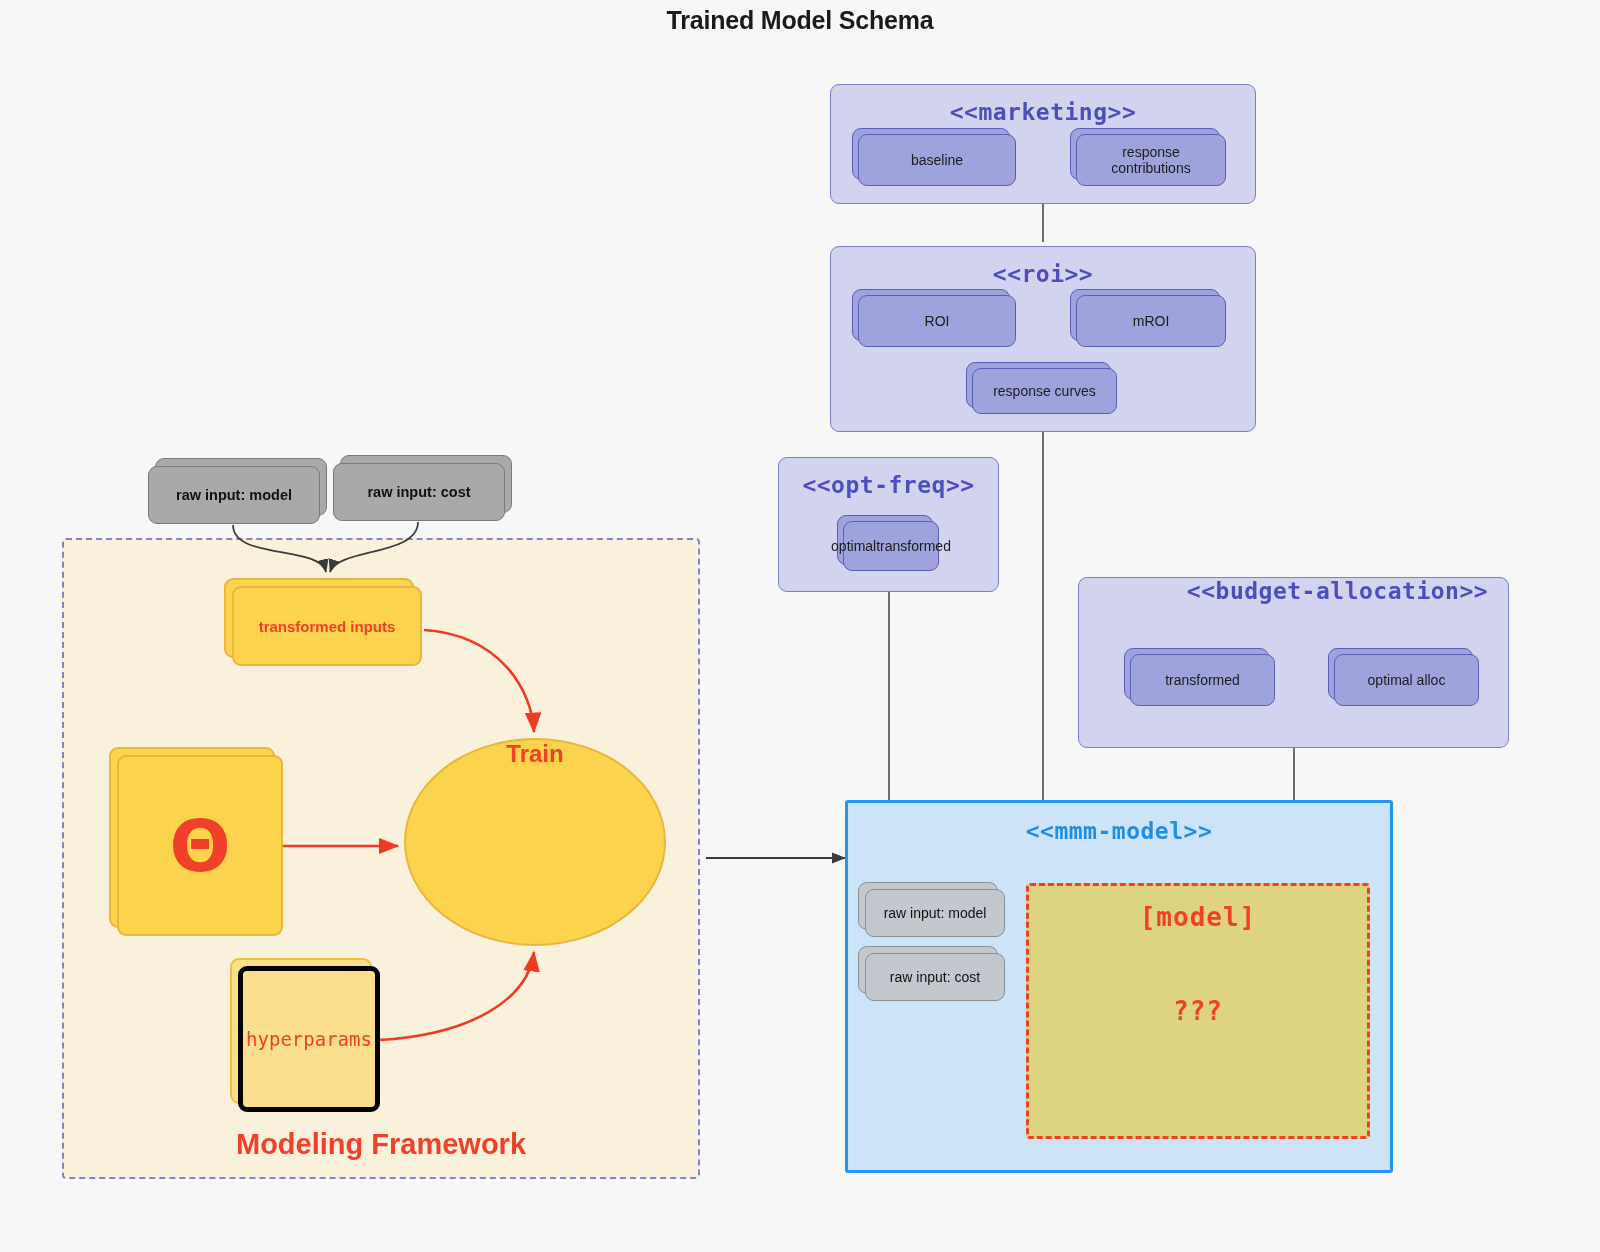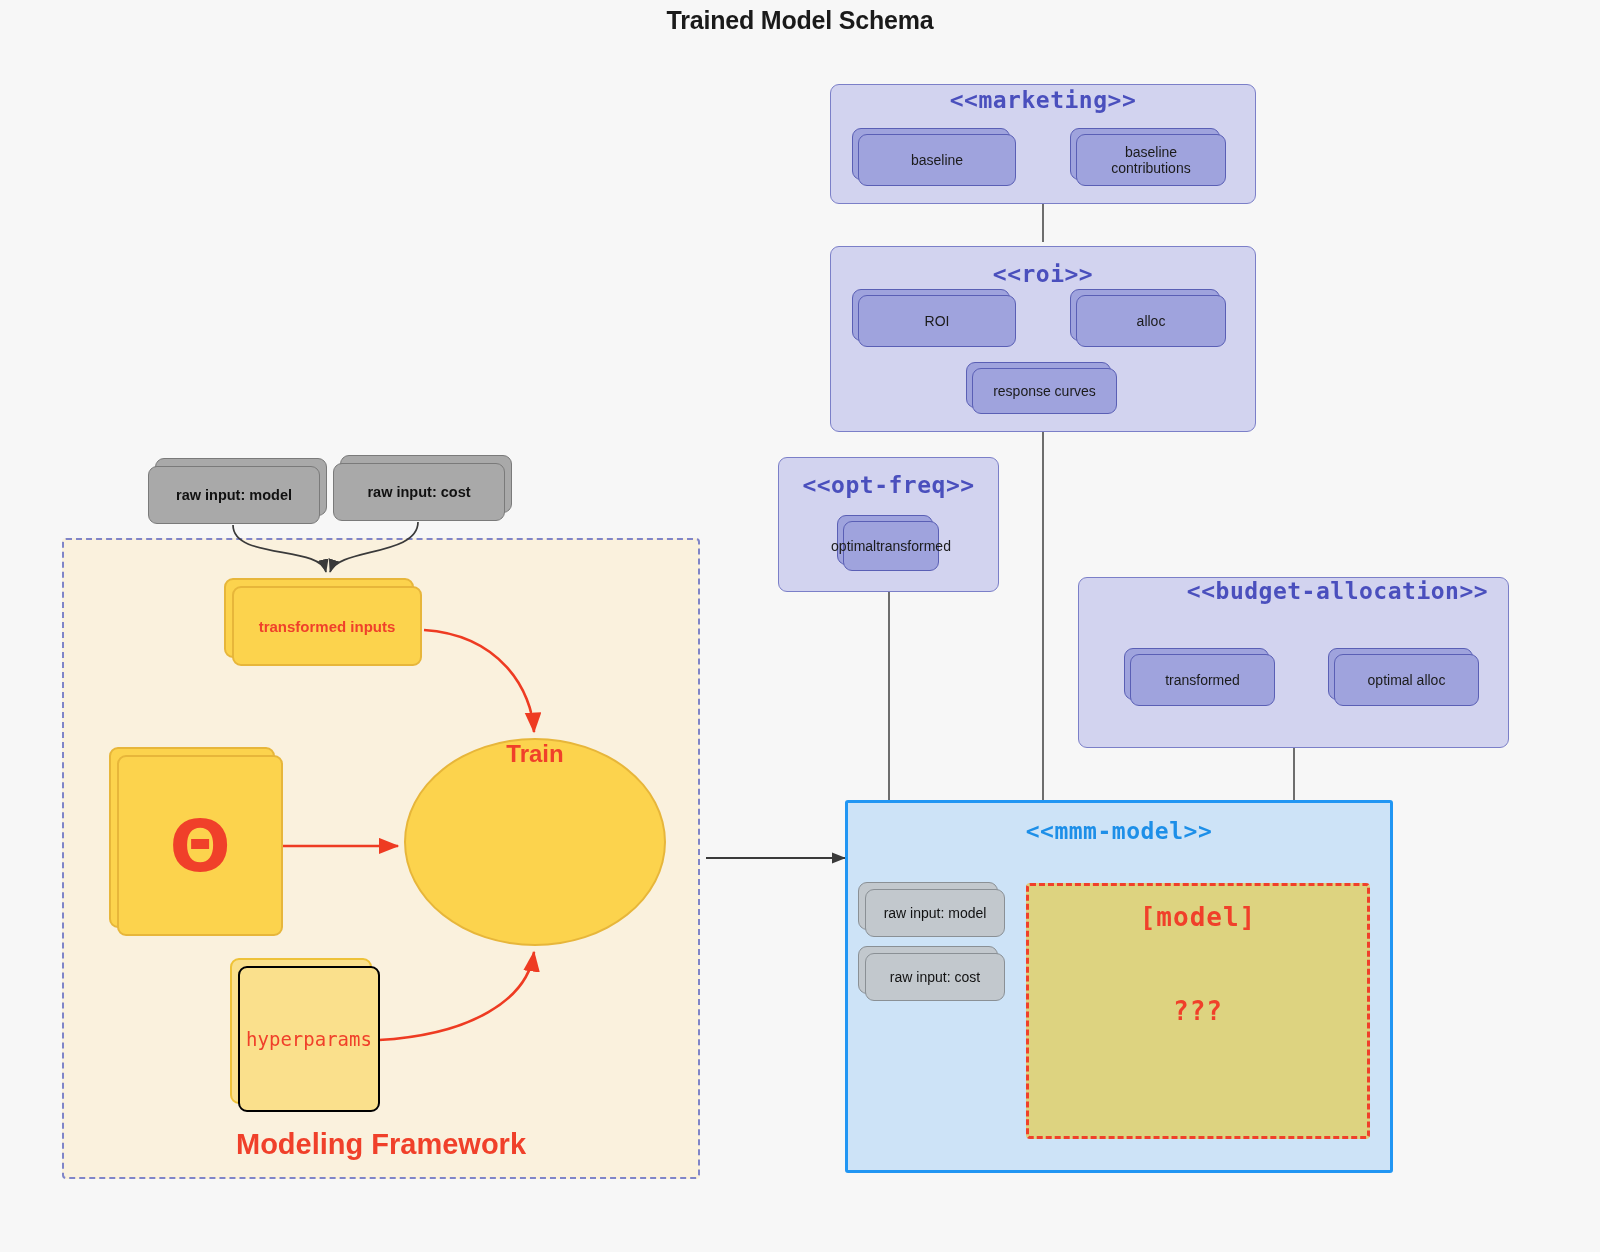--- a/index.html
+++ b/index.html
@@ -134,21 +134,21 @@
     font-size: 15px;
     font-weight: bold;
     color: #f0402a;
   }
   .ybox-soft .shadowlayer {
     background: #fae08c;
     border: 2px solid #eec238;
   }
   .ybox-soft .facelayer {
     background: #fae08c;
-    border: 2px solid #000000;
+    border: 5px solid #000000;
     font-family: "DejaVu Sans Mono", "Liberation Mono", monospace;
     font-size: 19px;
     color: #f0402a;
   }
 
   
   .framework {
     position: absolute;
     box-sizing: border-box;
     background: #faf1dd;
@@ -284,41 +284,41 @@
     <path d="M283,846 L398,846"></path>
     <path d="M379,1040 C470,1035 528,1000 534,952"></path>
   </g>
 
   <g stroke="#3a3a3a" stroke-width="1.8" fill="none" marker-end="url(#arrow-black)">
     <path d="M706,858 L845,858"></path>
   </g>
 </svg>
 
 <div class="pkg" style="left:830px; top:84px; width:426px; height:120px;">
-  <div class="pkg-title" style="top:2px;">&lt;&lt;marketing&gt;&gt;</div>
+  <div class="pkg-title" style="top:14px;">&lt;&lt;marketing&gt;&gt;</div>
 </div>
 <div class="card pbox" style="left:858px; top:134px; width:158px; height:52px;">
   <div class="shadowlayer" style="transform:translate(-6px,-6px);"></div>
   <div class="facelayer">baseline</div>
 </div>
 <div class="card pbox" style="left:1076px; top:134px; width:150px; height:52px;">
   <div class="shadowlayer" style="transform:translate(-6px,-6px);"></div>
-  <div class="facelayer">baseline contributions</div>
+  <div class="facelayer">response contributions</div>
 </div>
 
 <div class="pkg" style="left:830px; top:246px; width:426px; height:186px;">
   <div class="pkg-title" style="top:14px;">&lt;&lt;roi&gt;&gt;</div>
 </div>
 <div class="card pbox" style="left:858px; top:295px; width:158px; height:52px;">
   <div class="shadowlayer" style="transform:translate(-6px,-6px);"></div>
   <div class="facelayer">ROI</div>
 </div>
 <div class="card pbox" style="left:1076px; top:295px; width:150px; height:52px;">
   <div class="shadowlayer" style="transform:translate(-6px,-6px);"></div>
-  <div class="facelayer">alloc</div>
+  <div class="facelayer">mROI</div>
 </div>
 <div class="card pbox" style="left:972px; top:368px; width:145px; height:46px;">
   <div class="shadowlayer" style="transform:translate(-6px,-6px);"></div>
   <div class="facelayer">response curves</div>
 </div>
 
 <div class="pkg" style="left:778px; top:457px; width:221px; height:135px;">
   <div class="pkg-title" style="top:14px;">&lt;&lt;opt-freq&gt;&gt;</div>
 </div>
 <div class="card pbox" style="left:843px; top:521px; width:96px; height:50px;">

